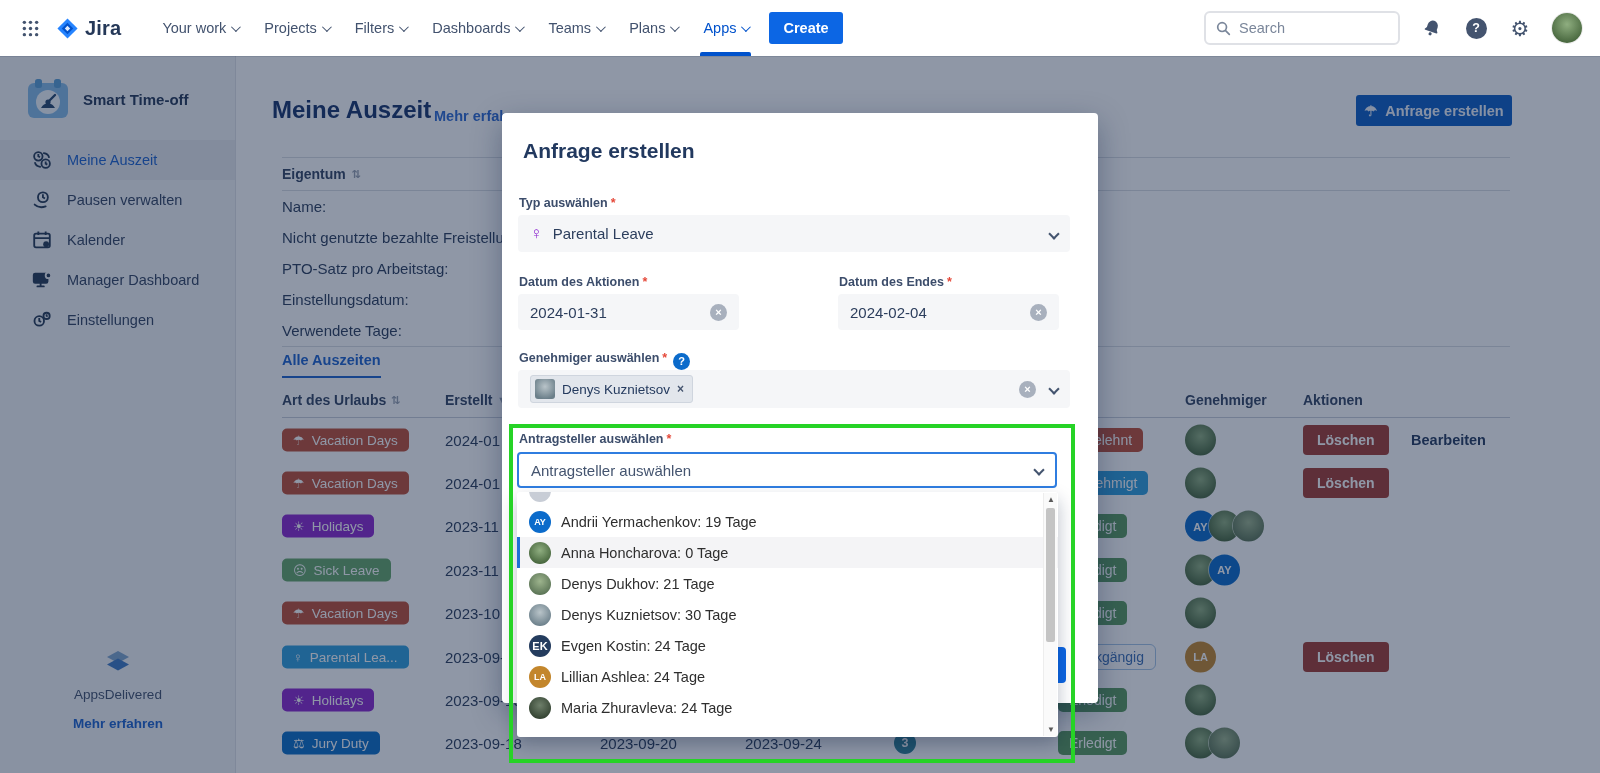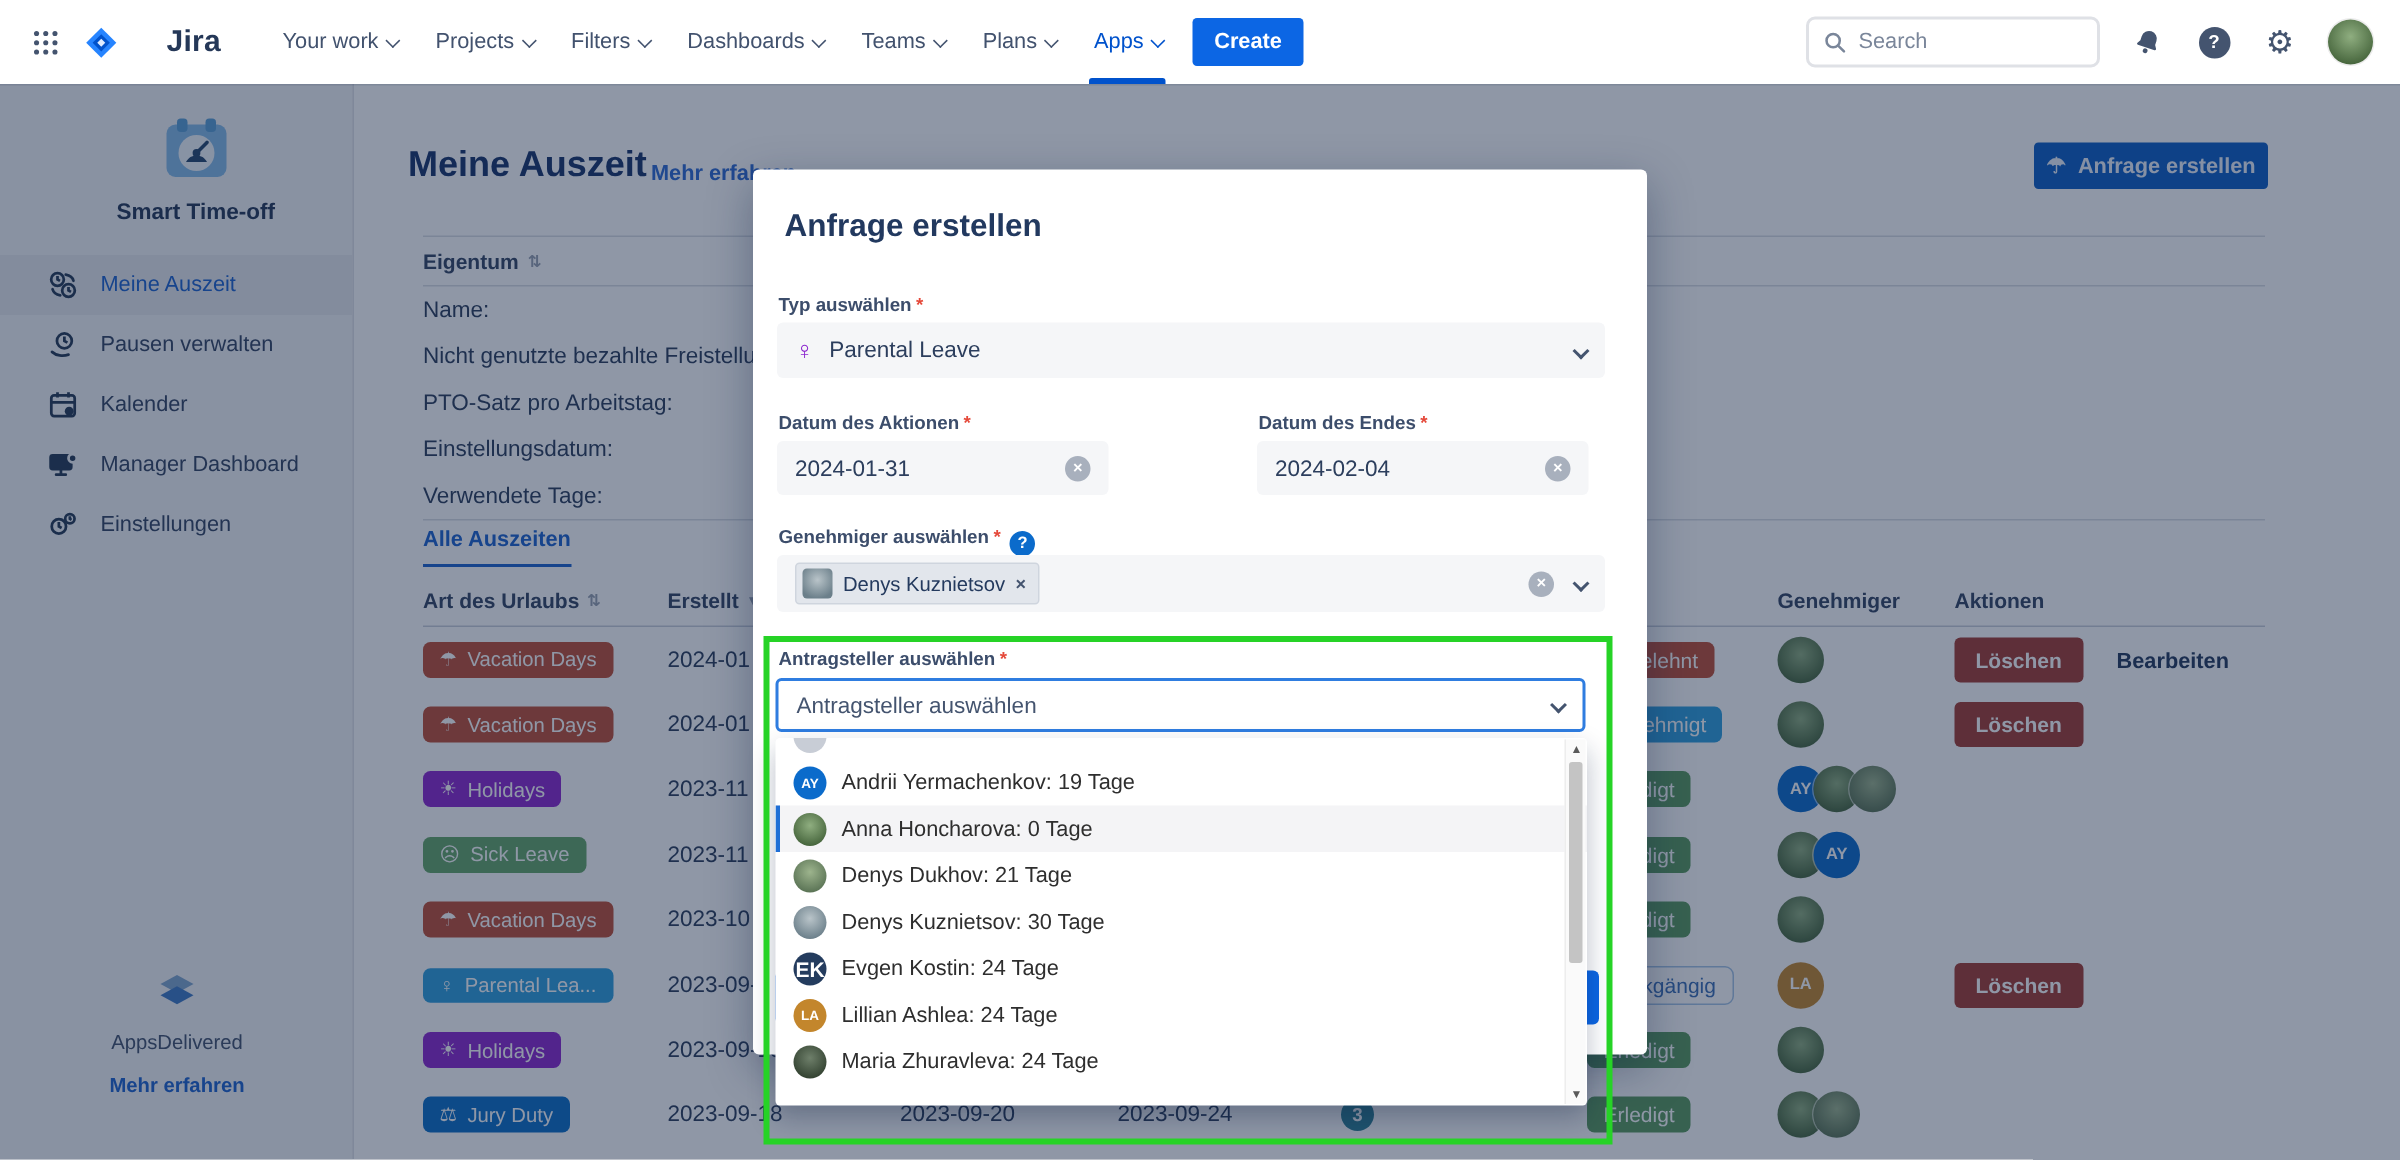--- a/index.html
+++ b/index.html
@@ -4,21 +4,21 @@
 <style>
   * { margin:0; padding:0; box-sizing:border-box; }
   html,body { width:1600px; height:773px; overflow:hidden; }
   body { font-family:"Liberation Sans","DejaVu Sans",sans-serif; background:#fff; position:relative; }
 
   
   .topnav { position:absolute; left:0; top:0; width:1600px; height:56px; background:#fff;
             display:flex; align-items:center; padding:0 18px; z-index:40; box-shadow:0 1px 0 rgba(9,30,66,.13); }
   .appswitch { width:24px; height:24px; display:flex; align-items:center; justify-content:center; margin-right:14px; cursor:pointer; }
   .jira-logo { display:flex; align-items:center; gap:6px; margin-right:28px; }
-  .jira-logo .word { font-size:20px; font-weight:700; color:#253858; letter-spacing:.2px;margin-left:26px; }
+  .jira-logo .word { font-size:20px; font-weight:700; color:#253858; letter-spacing:.2px; }
   .navitems { display:flex; align-items:center; height:72px; }
   .navitem { position:relative; height:56px; display:flex; align-items:center; gap:5px; padding:0 13px;
              font-size:14.5px; color:#42526E; cursor:pointer; white-space:nowrap; }
   .navitem.active { color:#0052CC; }
   .navitem.active::after { content:""; position:absolute; left:10px; right:10px; bottom:0; height:4px; background:#0052CC; border-radius:2px 2px 0 0; }
   .chev { width:7px; height:7px; border-right:1.8px solid currentColor; border-bottom:1.8px solid currentColor;
           transform:rotate(45deg) translateY(-2px); display:inline-block; }
   .create-btn { background:#0C66E4; color:#fff; font-size:14.5px; font-weight:600; border:none;
                 border-radius:3px; padding:8px 14px; margin-left:8px; cursor:pointer; }
   .nav-right { margin-left:auto; display:flex; align-items:center; gap:20px; }
@@ -28,21 +28,21 @@
   .nav-ico { width:24px; height:24px; display:flex; align-items:center; justify-content:center; cursor:pointer; color:#44546F; }
   .help-circle { width:21px; height:21px; border-radius:50%; background:#44546F; color:#fff; font-size:12.5px; font-weight:700;
                  display:flex; align-items:center; justify-content:center; }
   .gear-glyph { font-size:21px; color:#44546F; line-height:1; }
   .avatar { border-radius:50%; background:radial-gradient(circle at 50% 38%, #8fae80 0%, #49683f 75%); }
   .avatar.nav { width:30px; height:30px; cursor:pointer; box-shadow:0 0 0 1px rgba(0,0,0,.08); }
 
   
   .workarea { position:absolute; top:56px; left:0; width:1600px; height:717px; }
   .sidebar { position:absolute; left:0; top:0; width:236px; height:717px; background:#F4F5F7; border-right:1px solid #E0E2E8; }
-  .side-logo { display:flex; align-items:center; gap:13px; padding:22px 0 20px 26px;flex-direction:column; }
+  .side-logo { display:flex; align-items:center; gap:13px; padding:22px 0 20px 26px; }
   .side-logo .t { font-size:15px; font-weight:700; color:#253858; }
   .side-item { display:flex; align-items:center; gap:13px; height:40px; padding-left:30px; font-size:14.5px; color:#344563; cursor:pointer; }
   .side-item .sicon { width:24px; display:flex; justify-content:center; color:#253A55; }
   .side-item.active { background:#E9EAEE; color:#1D63CF; }
   .side-footer { position:absolute; left:0; bottom:42px; width:236px; text-align:center; }
   .side-footer .brand { font-size:13.5px; color:#42526E; margin-top:9px; }
   .side-footer .blink { font-size:13.5px; font-weight:700; color:#1D63CF; margin-top:14px; cursor:pointer; }
 
   .main { position:absolute; left:236px; top:0; width:1364px; height:717px; background:#fff; }
   .page-title { position:absolute; left:36px; top:40px; font-size:24px; font-weight:700; color:#17336B; }
@@ -526,21 +526,21 @@
     </div>
     <div class="dditem">
       <span class="dav ph-man2"></span>
       <span>Denys Dukhov: 21 Tage</span>
     </div>
     <div class="dditem">
       <span class="dav ph-man"></span>
       <span>Denys Kuznietsov: 30 Tage</span>
     </div>
     <div class="dditem">
-      <span class="dav av-init c-ek" style="font-size:14px">EK</span>
+      <span class="dav av-init c-ek" style="font-size:11px">EK</span>
       <span>Evgen Kostin: 24 Tage</span>
     </div>
     <div class="dditem">
       <span class="dav av-init c-la" style="font-size:9px">LA</span>
       <span>Lillian Ashlea: 24 Tage</span>
     </div>
     <div class="dditem">
       <span class="dav ph-dark"></span>
       <span>Maria Zhuravleva: 24 Tage</span>
     </div>

